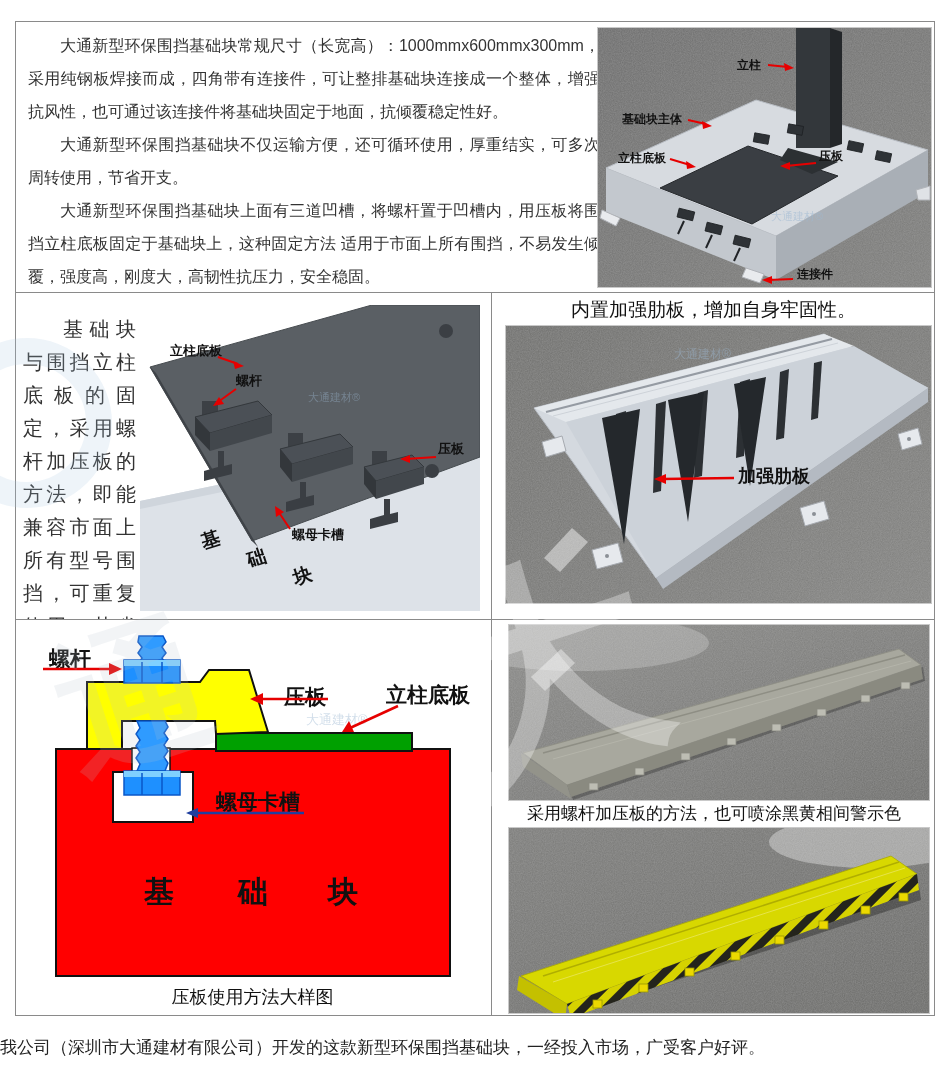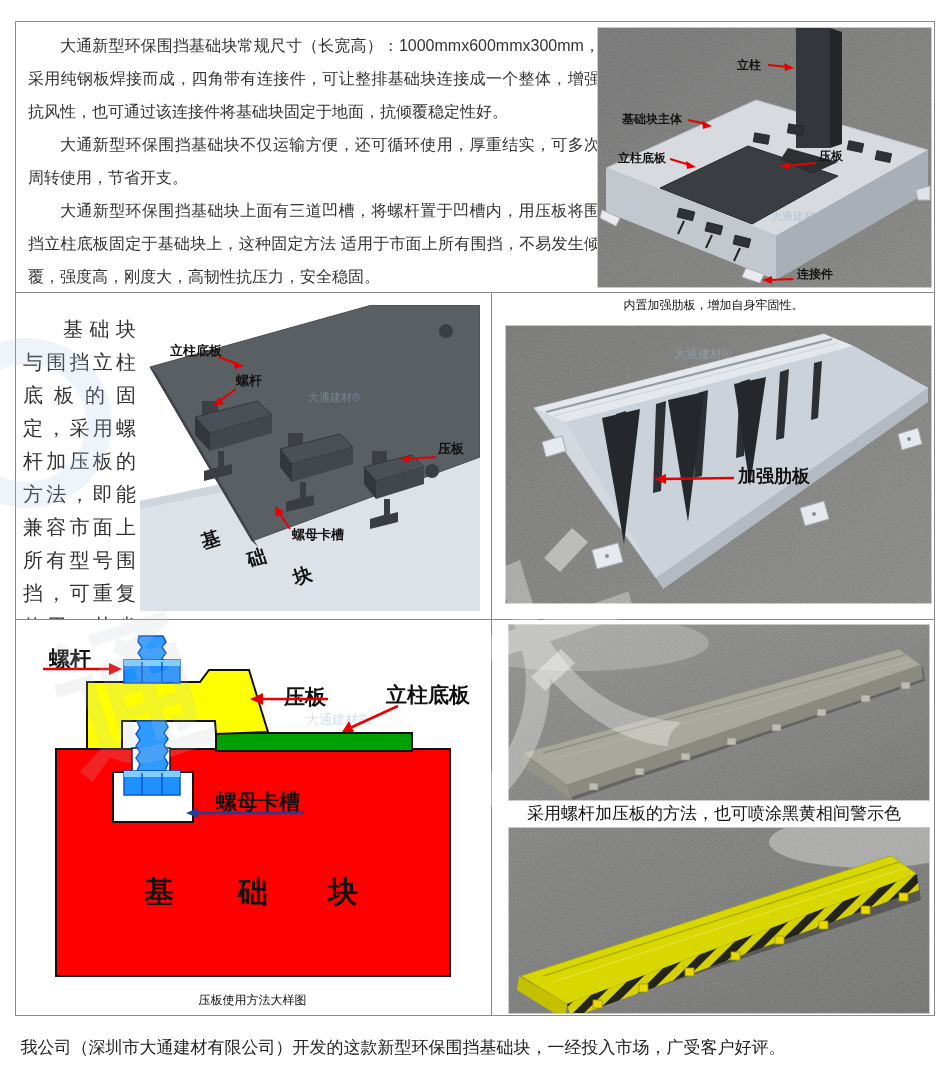--- a/index.html
+++ b/index.html
@@ -18,33 +18,33 @@
 
   #intro-text { position:absolute; left:12px; top:7px; width:572px; }
   #hero-img   { position:absolute; left:582px; top:6px; width:333px; height:259px; }
 
   #fixing-text { position:absolute; left:7px; top:20px; width:113px; font-size:20px;
                  line-height:33px; text-align:justify; color:#333; }
   #fixing-text p { text-indent:2em; }
   #fixing-img { position:absolute; left:124px; top:12px; }
 
   #ribs-title { position:absolute; left:476px; width:443px; top:4px; text-align:center;
-                font-size:12px; color:#111; }
+                font-size:19px; color:#111; }
   #ribs-img   { position:absolute; left:490px; top:33px; }
 
   #diagram-svg { position:absolute; left:0; top:0; }
   #diagram-caption { position:absolute; left:0; bottom:6px; width:473px; text-align:center;
-                     font-size:12px; color:#111; }
+                     font-size:18px; color:#111; }
 
   #photo1 { position:absolute; left:493px; top:5px; }
   #photos-caption { position:absolute; left:476px; top:182px; width:444px; text-align:center;
                     font-size:17px; color:#111; }
   #photo2 { position:absolute; left:493px; top:208px; }
 
-  #footer-text { position:absolute; left:0; top:1036px; width:806px; text-align:center;
+  #footer-text { position:absolute; left:0; top:1036px; width:806px; text-align:left;
                  font-size:17px; color:#222; }
 
   svg { display:block; }
   .img-frame { outline:1px solid #c9c9c9; }
   .lbl  { font-family:"Liberation Sans","DejaVu Sans",sans-serif; font-weight:bold; fill:#111; }
   .arrow { stroke:#e60000; stroke-width:2.5; fill:none; }
   .arrow-thin { stroke:#e60000; stroke-width:2; fill:none; }
   .ah { fill:#e60000; }
 
   

